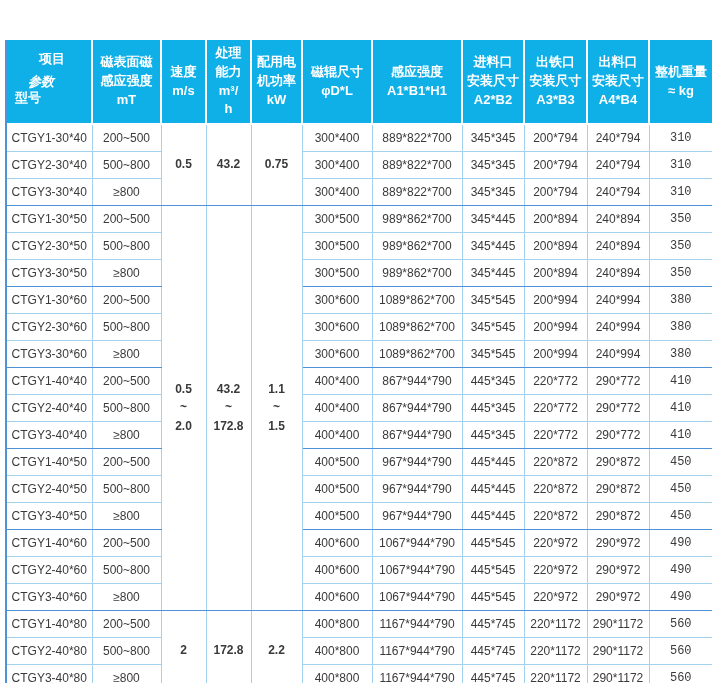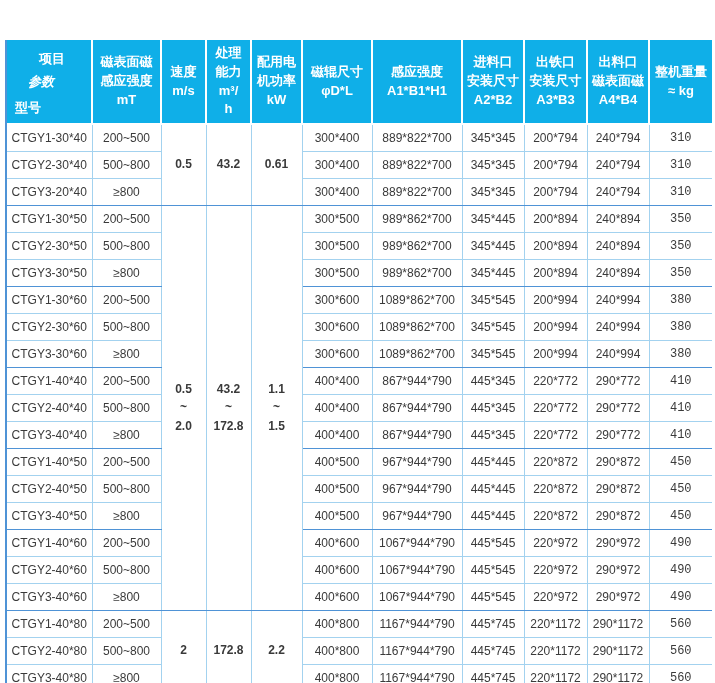--- a/index.html
+++ b/index.html
@@ -40,21 +40,21 @@
     height:84px;
     border-right:2px solid #FFFFFF;
     border-bottom:2px solid #FFFFFF;
     padding:2px 0;
   }
   thead th:last-child{border-right:none;}
   th.corner{position:relative;}
   th.corner span{position:absolute;white-space:nowrap;}
   th.corner .pos-top{top:10px;left:32px;}
   th.corner .pos-mid{top:33px;left:21px;font-style:italic;}
-  th.corner .pos-bot{top:59px;left:8px;}
+  th.corner .pos-bot{top:49px;left:8px;}
   .ul{}
   tbody td{
     height:27px;
     font-size:12px;
     color:var(--body-text);
     text-align:center;
     vertical-align:middle;
     background:#FFFFFF;
     border-right:1px solid var(--border-light);
     border-bottom:1px solid var(--border-light);
@@ -111,51 +111,51 @@
 φD*L</th>
         <th>感应强度
 A1*B1*H1</th>
         <th>进料口
 安装尺寸
 A2*B2</th>
         <th>出铁口
 安装尺寸
 A3*B3</th>
         <th>出料口
-磁表面磁
+安装尺寸
 A4*B4</th>
         <th><span class="ul">整机重量</span><br><span>≈ kg</span></th>
       </tr>
     </thead>
     <tbody id="spec-body">
         <tr>
           <td>CTGY1-30*40</td>
           <td>200~500</td>
           <td rowspan="3" class="merged">0.5</td>
           <td rowspan="3" class="merged">43.2</td>
-          <td rowspan="3" class="merged">0.61</td>
+          <td rowspan="3" class="merged">0.75</td>
           <td>300*400</td>
           <td>889*822*700</td>
           <td>345*345</td>
           <td>200*794</td>
           <td>240*794</td>
           <td>310</td>
         </tr>
         <tr>
           <td>CTGY2-30*40</td>
           <td>500~800</td>
           <td>300*400</td>
           <td>889*822*700</td>
           <td>345*345</td>
           <td>200*794</td>
           <td>240*794</td>
           <td>310</td>
         </tr>
         <tr class="group-end">
-          <td>CTGY3-20*40</td>
+          <td>CTGY3-30*40</td>
           <td>≥800</td>
           <td>300*400</td>
           <td>889*822*700</td>
           <td>345*345</td>
           <td>200*794</td>
           <td>240*794</td>
           <td>310</td>
         </tr>
         <tr>
           <td>CTGY1-30*50</td>

